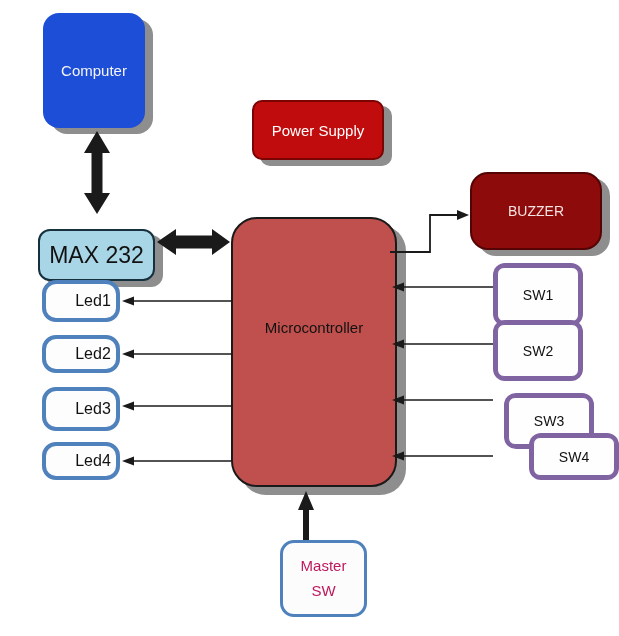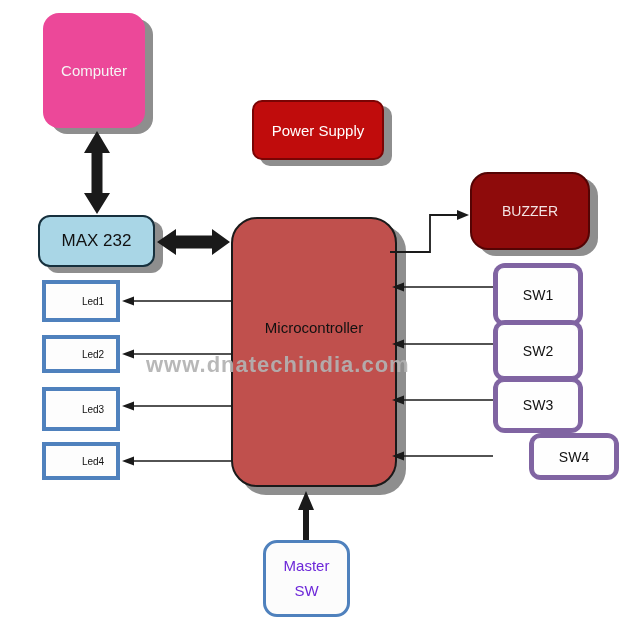--- a/index.html
+++ b/index.html
@@ -4,41 +4,41 @@
 <style>
   html,body{margin:0;padding:0;background:#ffffff;}
   .canvas{
     position:relative;width:619px;height:636px;background:#ffffff;
     font-family:"Liberation Sans", sans-serif;overflow:hidden;
   }
   .node{position:absolute;display:flex;align-items:center;justify-content:center;
     box-sizing:border-box;text-align:center;}
   .shadowed{box-shadow:8px 6px 0 0 #8e8e8e;}
 
-  .computer{left:43px;top:13px;width:102px;height:115px;background:#ec4899;
+  .computer{left:43px;top:13px;width:102px;height:115px;background:#1d4ed8;
     border-radius:16px;color:#f5f5f5;font-size:15px;}
   .power-supply{left:252px;top:100px;width:132px;height:60px;background:#c00c0c;
     border:2px solid #7a0404;border-radius:10px;color:#ffffff;font-size:15px;}
-  .max232{left:38px;top:215px;width:117px;height:52px;background:#a9d6e6;
-    border:2px solid #16303d;border-radius:12px;color:#111;font-size:17px;}
+  .max232{left:38px;top:229px;width:117px;height:52px;background:#a9d6e6;
+    border:2px solid #16303d;border-radius:12px;color:#111;font-size:23px;}
   .micro{left:231px;top:217px;width:166px;height:270px;background:#c0504d;
     border:2px solid #1a1a1a;border-radius:26px;color:#111;font-size:15px;
     box-shadow:9px 8px 0 0 #8e8e8e;align-items:flex-start;}
   .micro span{margin-top:100px;}
-  .buzzer{left:470px;top:172px;width:120px;height:78px;background:#8e0b0b;
+  .buzzer{left:470px;top:172px;width:132px;height:78px;background:#8e0b0b;
     border:2px solid #540404;border-radius:18px;color:#f3e3e3;font-size:14px;}
   .led{left:42px;width:78px;background:#fdfdfd;border:4px solid #4f81bd;
-    border-radius:0;color:#111;font-size:10px;padding-left:24px;}
+    border-radius:14px;color:#111;font-size:16px;padding-left:24px;}
   .sw{left:493px;width:90px;background:#8064a2;border-radius:12px;padding:4px;
     position:absolute;box-sizing:border-box;}
   .sw-inner{width:100%;height:100%;background:#fefefe;border:1.5px solid #8064a2;
     border-radius:7px;display:flex;align-items:center;justify-content:center;
     box-sizing:border-box;color:#111;font-size:14px;}
-  .master{left:263px;top:540px;width:87px;height:77px;background:#fcfcfc;
-    border:3px solid #4f81bd;border-radius:14px;color:#6d28d9;font-size:15px;
+  .master{left:280px;top:540px;width:87px;height:77px;background:#fcfcfc;
+    border:3px solid #4f81bd;border-radius:14px;color:#be185d;font-size:15px;
     flex-direction:column;line-height:1.65;}
   .watermark{position:absolute;left:146px;top:352px;width:330px;
     font-size:22px;font-weight:bold;letter-spacing:1px;
     color:rgba(178,178,178,0.92);z-index:5;}
   svg.arrows{position:absolute;left:0;top:0;z-index:4;pointer-events:none;}
   .nodes{position:relative;z-index:2;}
 </style>
 </head>
 <body>
 
@@ -81,21 +81,21 @@
     <div class="sw" style="top:263px;height:63px;">
       <div class="sw-inner">
         <span>SW1</span>
       </div>
     </div>
     <div class="sw" style="top:320px;height:61px;">
       <div class="sw-inner">
         <span>SW2</span>
       </div>
     </div>
-    <div class="sw" style="top:377px;height:56px;">
+    <div class="sw" style="top:393px;height:56px;margin-left:11px;">
       <div class="sw-inner">
         <span>SW3</span>
       </div>
     </div>
     <div class="sw" style="top:433px;height:47px;margin-left:36px;">
       <div class="sw-inner">
         <span>SW4</span>
       </div>
     </div>
 
@@ -132,14 +132,13 @@
       <polygon stroke="none" points="392,287 404,282.5 404,291.5"></polygon>
       <line x1="493" y1="344" x2="403" y2="344"></line>
       <polygon stroke="none" points="392,344 404,339.5 404,348.5"></polygon>
       <line x1="493" y1="400" x2="403" y2="400"></line>
       <polygon stroke="none" points="392,400 404,395.5 404,404.5"></polygon>
       <line x1="493" y1="456" x2="403" y2="456"></line>
       <polygon stroke="none" points="392,456 404,451.5 404,460.5"></polygon>
     </g>
   </svg>
 
-  <div class="watermark">www.dnatechindia.com</div>
 </div>
 
 </body></html>

